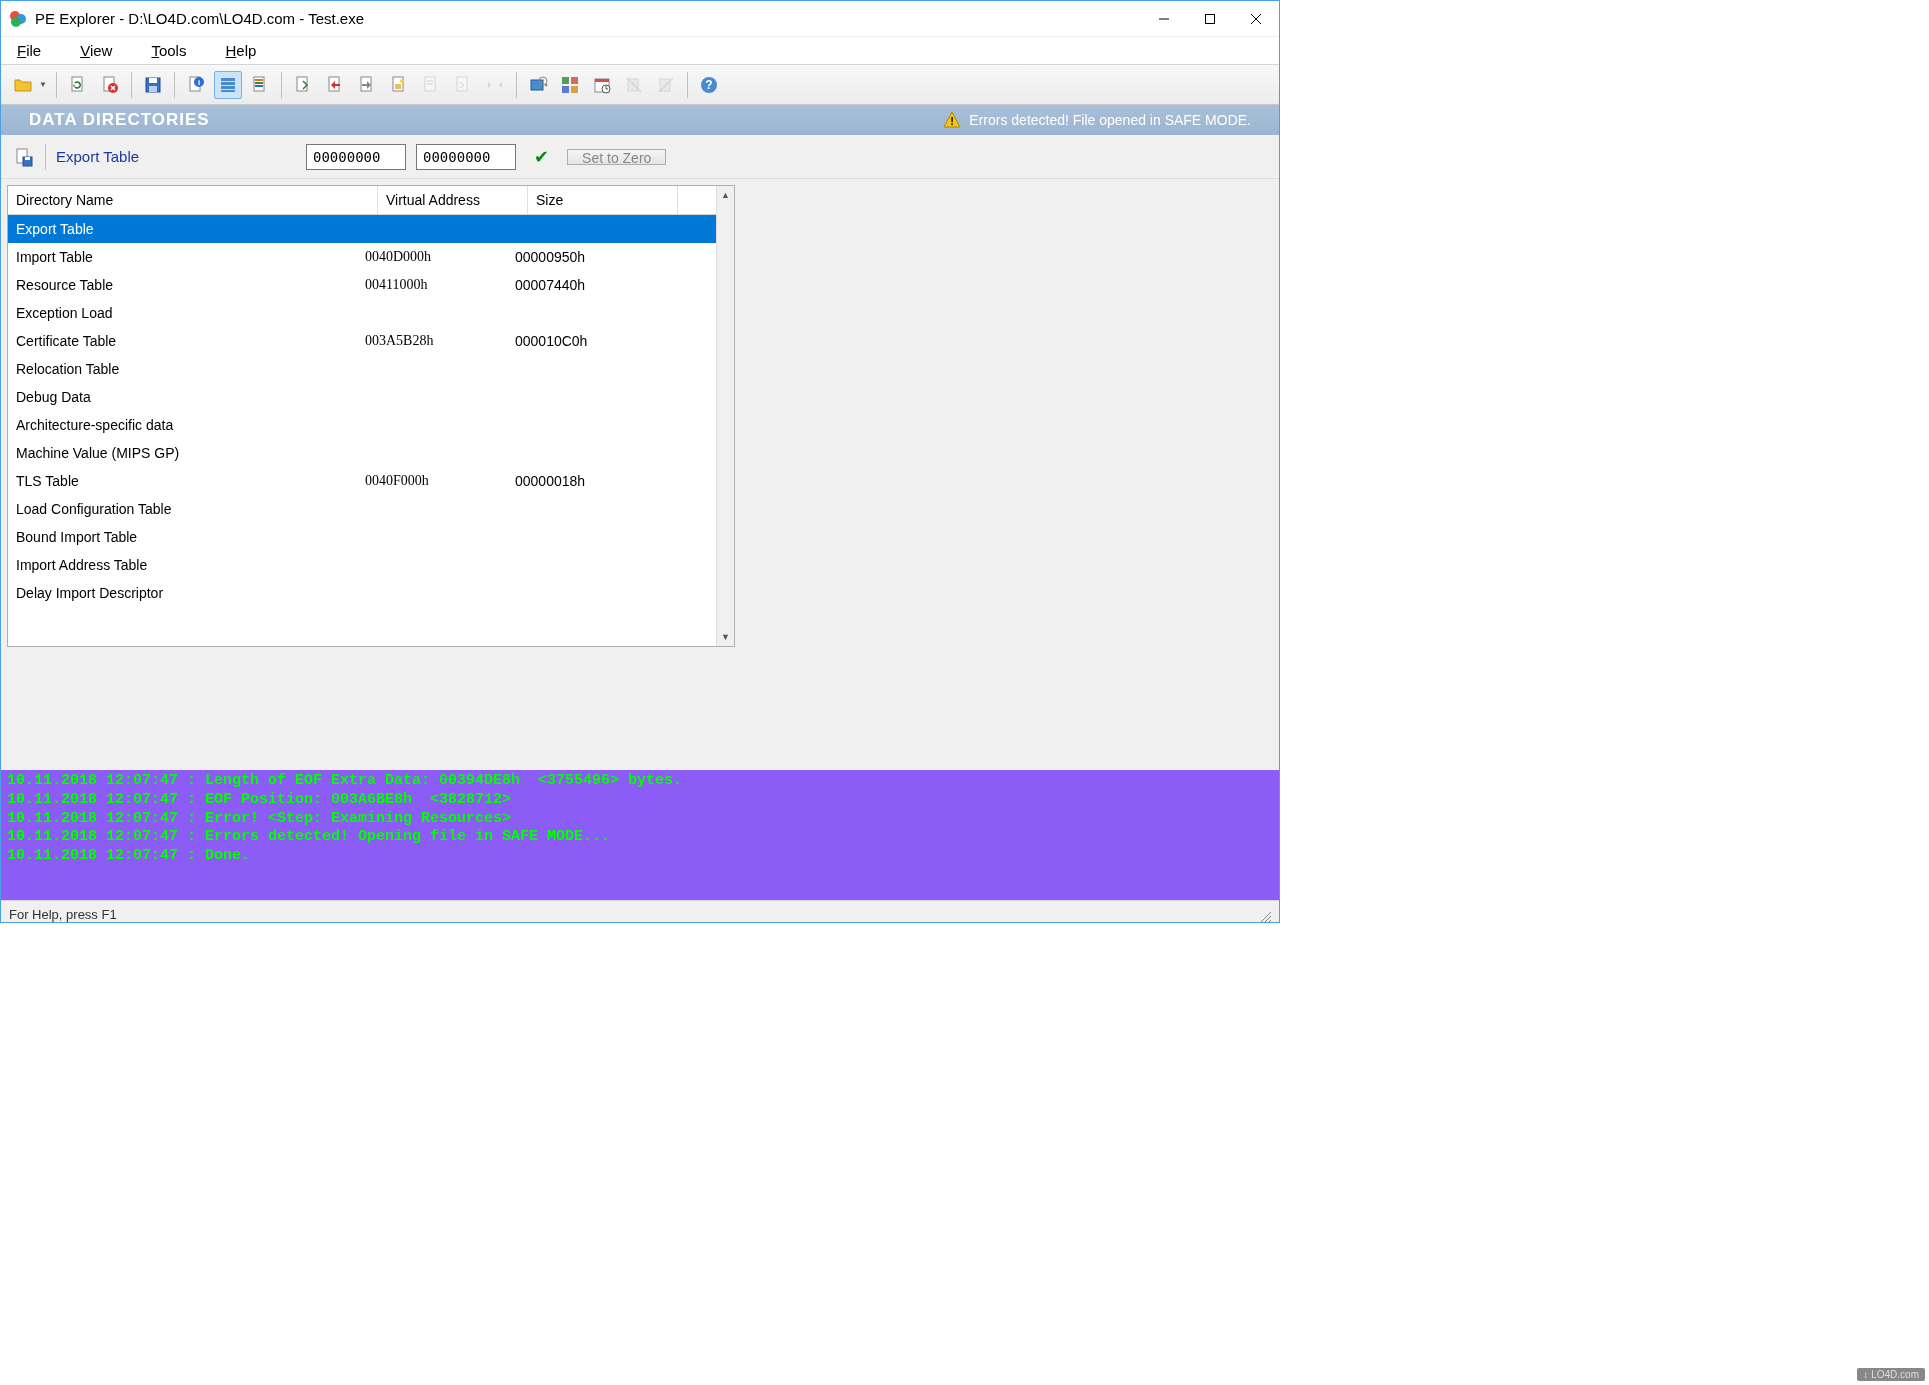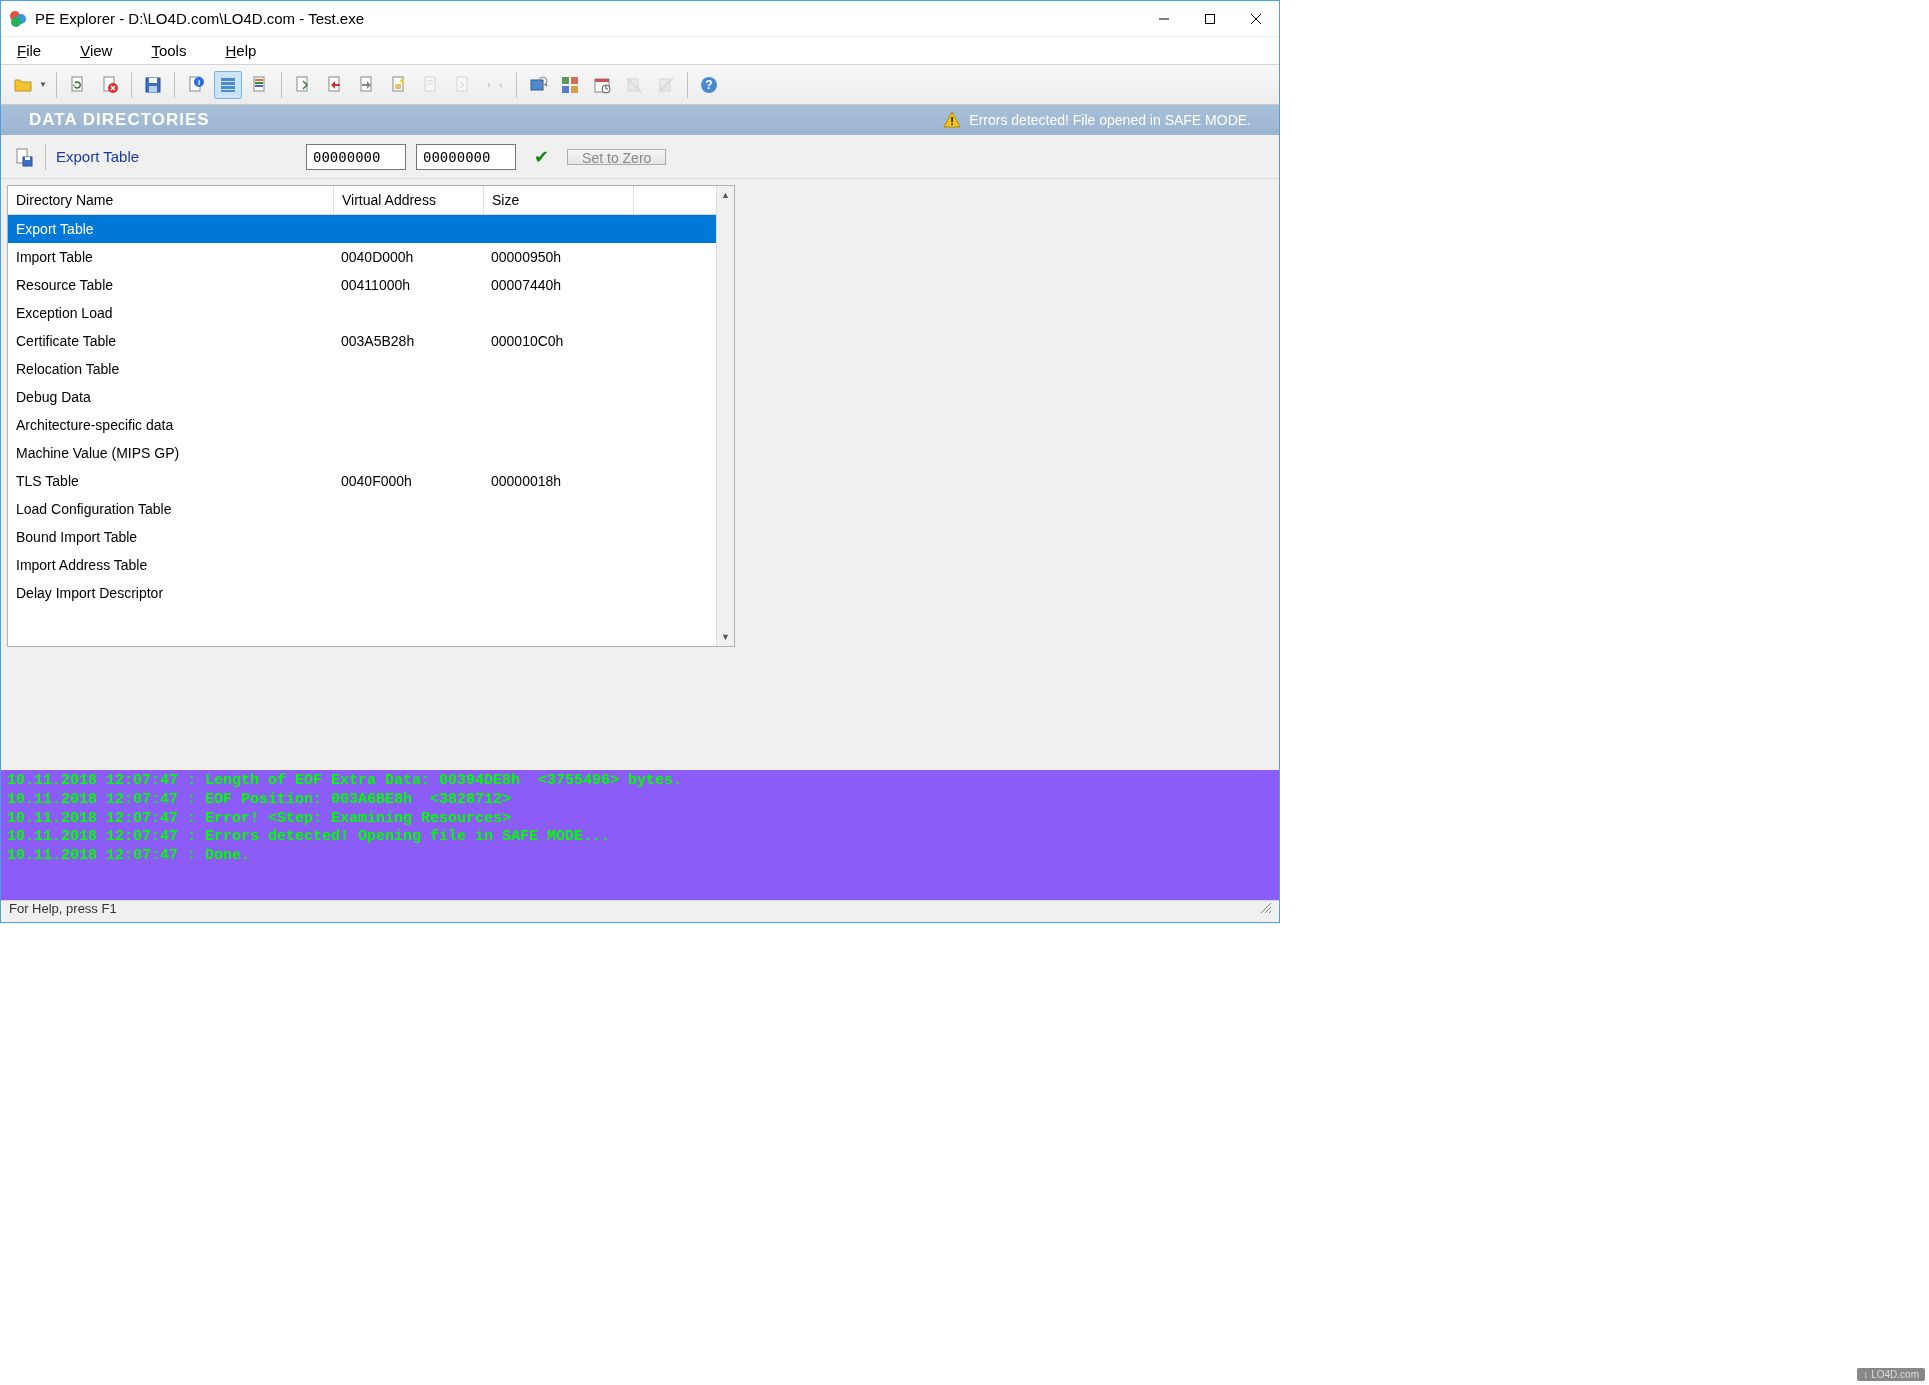--- a/index.html
+++ b/index.html
@@ -28,35 +28,35 @@
 .edit-label { color: #1a3a9e; font-size: 15px; width: 240px; }
 .edit-input { width: 100px; height: 26px; border: 1px solid #767676; font-family: monospace; font-size: 14px; padding: 0 6px; background: #fff; }
 .check-icon { color: #0a8a0a; font-size: 18px; margin: 0 8px; }
 .btn { height: 16px; padding: 0 14px; background: linear-gradient(#f5f5f5, #e5e5e5); border: 1px solid #adadad; color: #888; cursor: default; font-size: 14px; text-align: right; }
 .content { flex: 1; display: flex; background: #f0f0f0; }
 .left-pane { width: 740px; padding: 6px; }
 .table-wrap { border: 1px solid #b0b0b0; background: #fff; height: 462px; display: flex; }
 .table-inner { flex: 1; overflow: hidden; }
 .table-header { display: flex; border-bottom: 1px solid #d4d4d4; }
 .th { padding: 6px 8px; font-size: 14px; text-align: left; border-right: 1px solid #e0e0e0; background: #fff; }
-.th:nth-child(1) { width: 326px; }
+.th:nth-child(1) { width: 370px; }
 .th:nth-child(2) { width: 150px; }
 .th:nth-child(3) { width: 150px; }
 .th:nth-child(4) { flex: 1; border-right: none; }
 .tr { display: flex; height: 28px; align-items: center; cursor: pointer; }
 .tr.selected { background: #0078d7; color: #fff; }
 .td { padding: 2px 8px; font-size: 14px; overflow: hidden; }
 .td:nth-child(1) { width: 325px; }
-.td:nth-child(2) { width: 150px; font-family: Liberation Sans, sans-serif; }
+.td:nth-child(2) { width: 150px; font-family: Liberation Serif, serif; margin-left: 24px; }
 .td:nth-child(3) { width: 150px; font-family: "Segoe UI", sans-serif; }
 .scroll-col { width: 18px; background: #f0f0f0; border-left: 1px solid #ddd; display: flex; flex-direction: column; justify-content: space-between; align-items: center; }
 .scroll-arrow { width: 18px; height: 18px; display: flex; align-items: center; justify-content: center; font-size: 9px; color: #555; cursor: pointer; }
 .right-pane { flex: 1; }
 .console { height: 130px; background: #8b5cf6; color: #00ff00; font-family: "Courier New", monospace; font-size: 15px; font-weight: bold; padding: 2px 6px; overflow: auto; white-space: pre; line-height: 1.25; }
-.statusbar { height: 22px; border-top: 1px solid #d4d4d4; display: flex; align-items: flex-start; padding: 0 8px; font-size: 13px; background: #f0f0f0; color: #333; }
+.statusbar { height: 22px; border-top: 1px solid #d4d4d4; display: flex; align-items: flex-end; padding: 0 8px; font-size: 13px; background: #f0f0f0; color: #333; }
 .statusbar .spacer { flex: 1; }
 .status-handle { width: 14px; display: flex; justify-content: flex-end; }
 .watermark-badge { position: absolute; right: 4px; bottom: 4px; background: #888; color: #ddd; font-size: 10px; padding: 1px 6px; border-radius: 2px; display: flex; align-items: center; gap: 3px; }
 svg { display: block; }
 </style>
 </head>
 <body>
 
 <div class="window">
 

